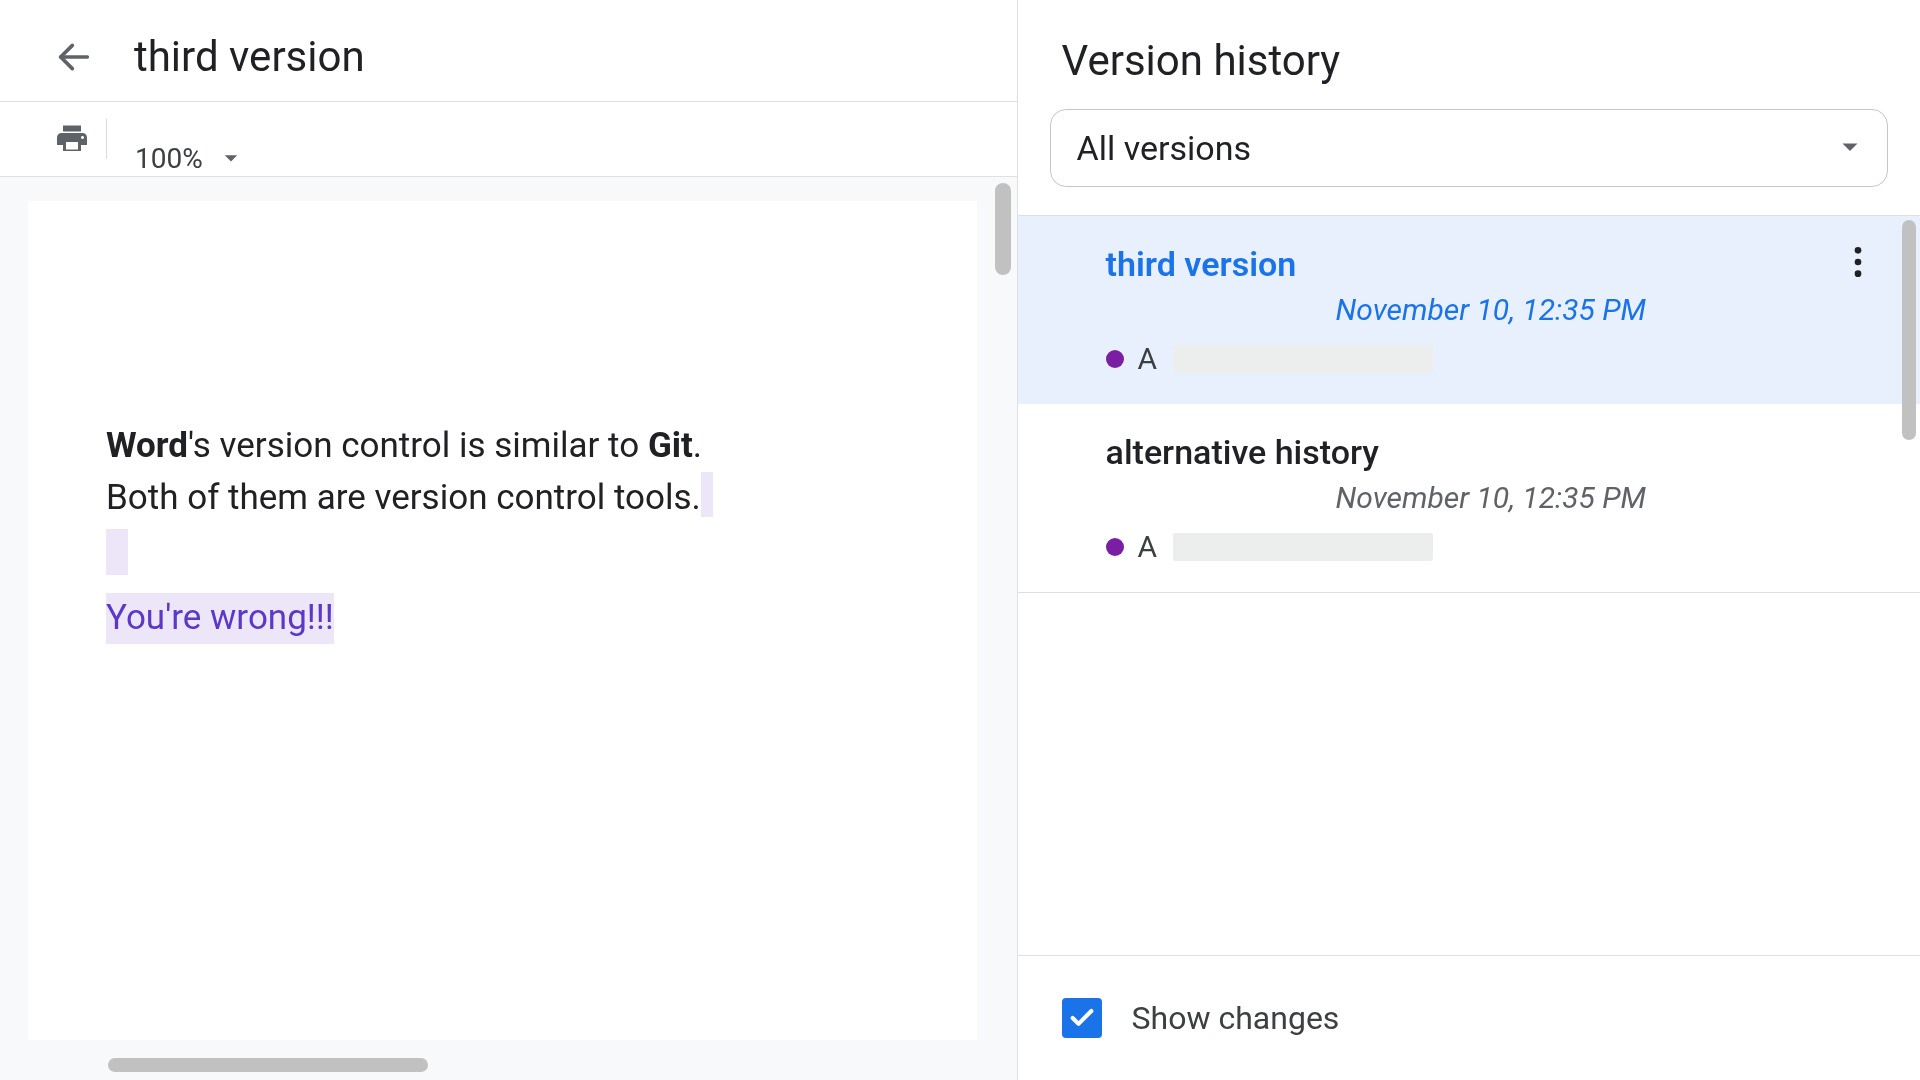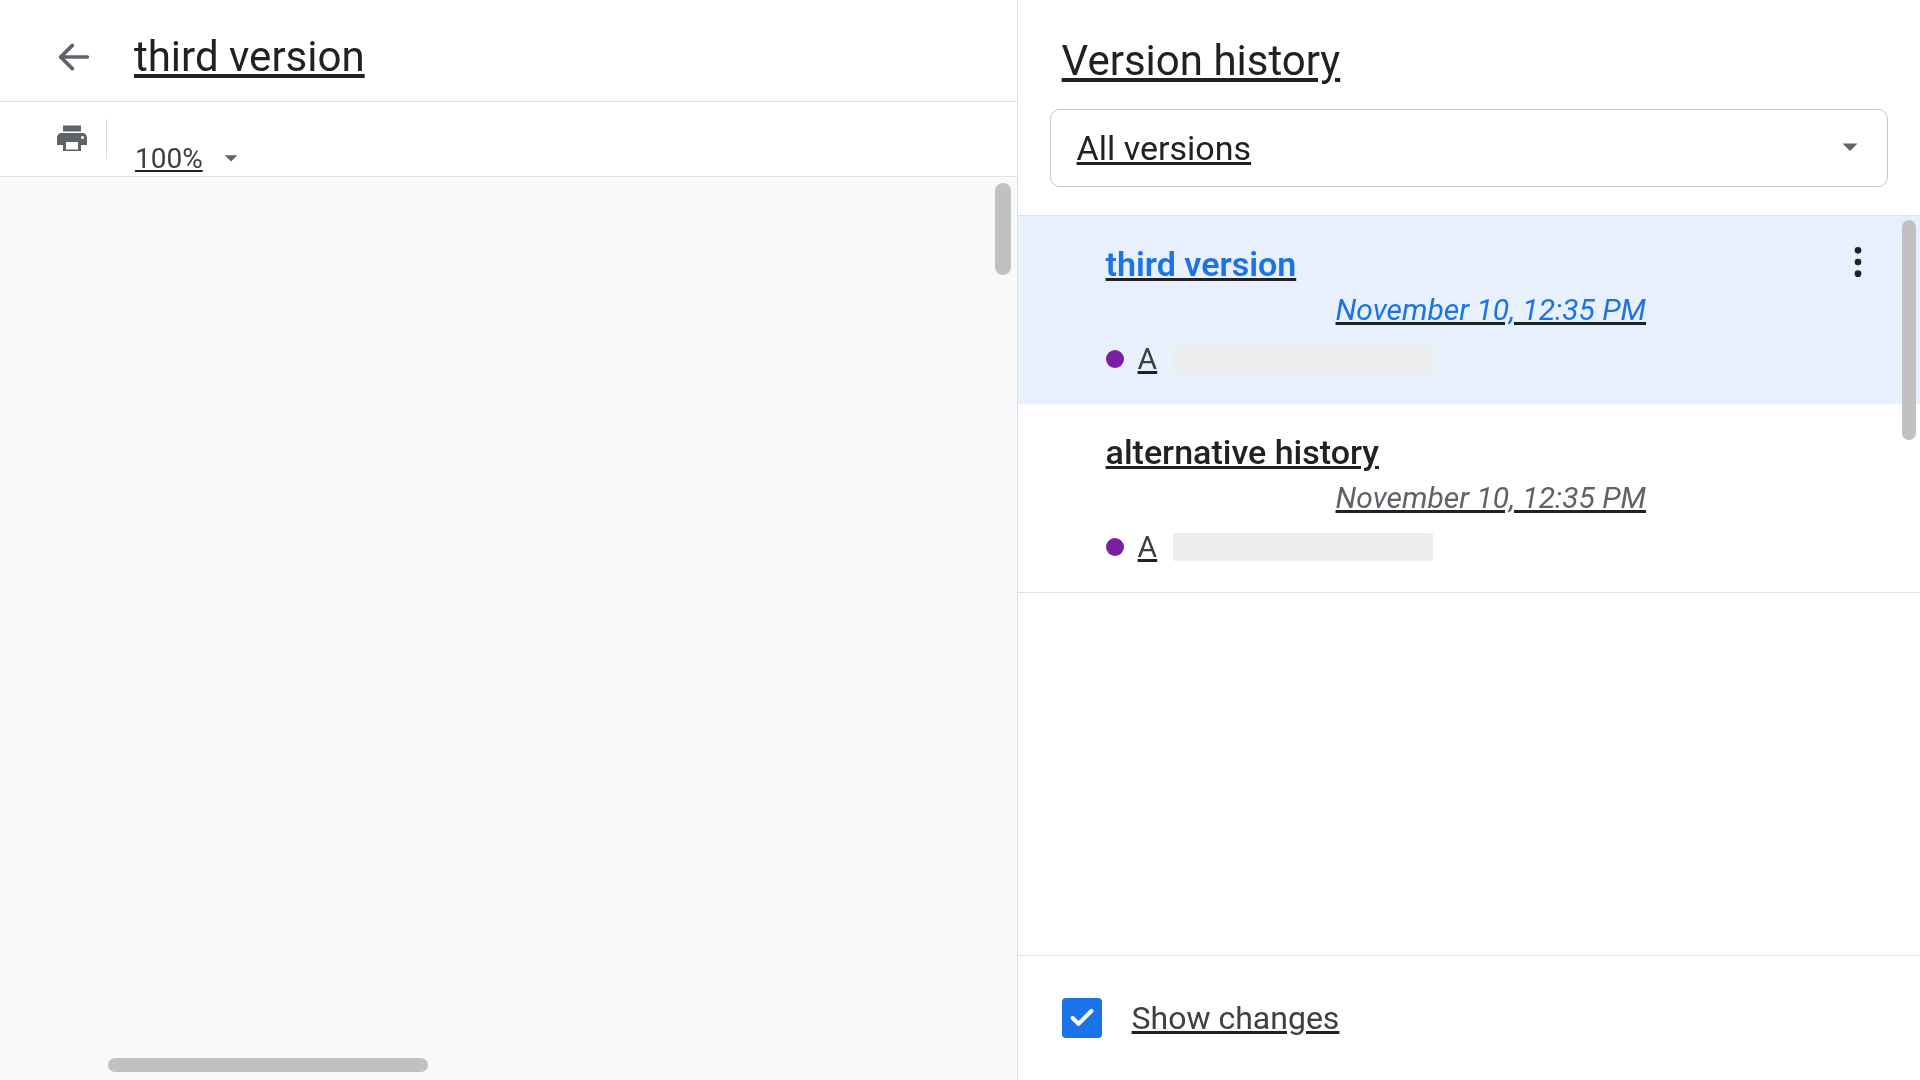--- a/index.html
+++ b/index.html
@@ -1,17 +1,17 @@
 <!DOCTYPE html>
 <html><head>
 <meta charset="utf-8">
 <style>
   * { box-sizing: border-box; margin: 0; padding: 0; }
   html, body { width: 1920px; height: 1080px; font-family: "Google Sans", Roboto, Arial, sans-serif; background: #fff; color: #202124; }
-  .app { display: flex; width: 100%; height: 100%; text-decoration: underline; }
+  .app { display: flex; width: 100%; height: 100%; }
   .left-pane { flex: 0 0 53%; display: flex; flex-direction: column; border-right: 1px solid #e0e0e0; }
   .right-pane { flex: 1; display: flex; flex-direction: column; }
 
   
   .doc-header { display: flex; align-items: center; padding: 32px 0 20px 50px; gap: 36px; }
   .back-btn { width: 48px; height: 48px; display: flex; align-items: center; justify-content: center; cursor: pointer; border-radius: 50%; }
   .doc-title { font-size: 42px; font-weight: 400; color: #202124; }
 
   
   .toolbar { display: flex; align-items: center; height: 76px; border-top: 1px solid #e0e0e0; border-bottom: 1px solid #e0e0e0; padding-left: 48px; gap: 0; }
@@ -27,21 +27,21 @@
   .canvas-scroll-h { position: absolute; left: 80px; width: 320px; height: 14px; background: #c1c1c1; border-radius: 8px; cursor: pointer; top: 2px; }
   .page { position: absolute; left: 28px; right: 40px; top: 24px; bottom: 40px; background: #fff;  padding: 220px 78px 40px 78px; font-size: 35px; line-height: 1.45; color: #202124; }
   .page b { font-weight: 700; }
   .hl-end { background: #ece6f8; display: inline-block; width: 12px; height: 1.3em; vertical-align: text-bottom; }
   .hl-line { background: #ece6f8; display: inline-block; width: 22px; height: 1.3em; margin-top: 6px; }
   .added-line { color: #5b39c6; background: #ece6f8; display: inline-block; }
 
   
   .vh-header { padding: 36px 40px 24px 44px; }
   .vh-title { font-size: 42px; font-weight: 400; color: #202124; }
-  .vh-filter { margin: 0 32px 0 32px; border: 1px solid #c4c7c5; border-radius: 10px; height: 78px; display: flex; align-items: center; justify-content: space-between; padding: 0 28px 0 26px; cursor: pointer; }
+  .vh-filter { margin: 0 32px 0 32px; border: 1px solid #c4c7c5; border-radius: 16px; height: 78px; display: flex; align-items: center; justify-content: space-between; padding: 0 28px 0 26px; cursor: pointer; }
   .vh-filter-label { font-size: 34px; color: #202124; }
   .vh-divider { height: 1px; background: #e0e0e0; margin-top: 28px; }
 
   .vh-list { flex: 1; overflow: auto; position: relative; }
   .vh-item { padding: 28px 44px 28px 88px; position: relative; cursor: pointer; border-bottom: 0; }
   .vh-item.selected { background: #e8f0fe; }
   .vh-item-name { font-size: 34px; font-weight: 500; display: block; }
   .vh-item.selected .vh-item-name { color: #1a73e8; font-weight: 600; }
   .vh-item-date { font-size: 30px; font-style: italic; color: #5f6368; margin-top: 8px; display: block; text-align: center; }
   .vh-item.selected .vh-item-date { color: #1a73e8; }
@@ -88,20 +88,31 @@
       <div class="vsep"></div>
       <div class="zoom">
         <span class="zoom-label">100%</span>
         <svg width="16" height="10" viewBox="0 0 12 8" fill="#5f6368">
           <path d="M1 1l5 5 5-5z"></path>
         </svg>
       </div>
     </div>
 
     <div class="canvas-wrap">
+      <div class="page">
+        <div>
+          <b>Word</b><span>'s version control is similar to </span><b>Git</b><span>.</span>
+          <br>
+          <span>Both of them are version control tools.</span><span class="hl-end"></span>
+        </div>
+        <span class="hl-line"></span>
+        <div style="margin-top:4px;">
+          <span class="added-line">You're wrong!!!</span>
+        </div>
+      </div>
       <div class="canvas-scroll-v"></div>
       <div class="canvas-scroll-h-track">
         <div class="canvas-scroll-h"></div>
       </div>
     </div>
 
   </div>
 
   <div class="right-pane">
     <div class="vh-header">

